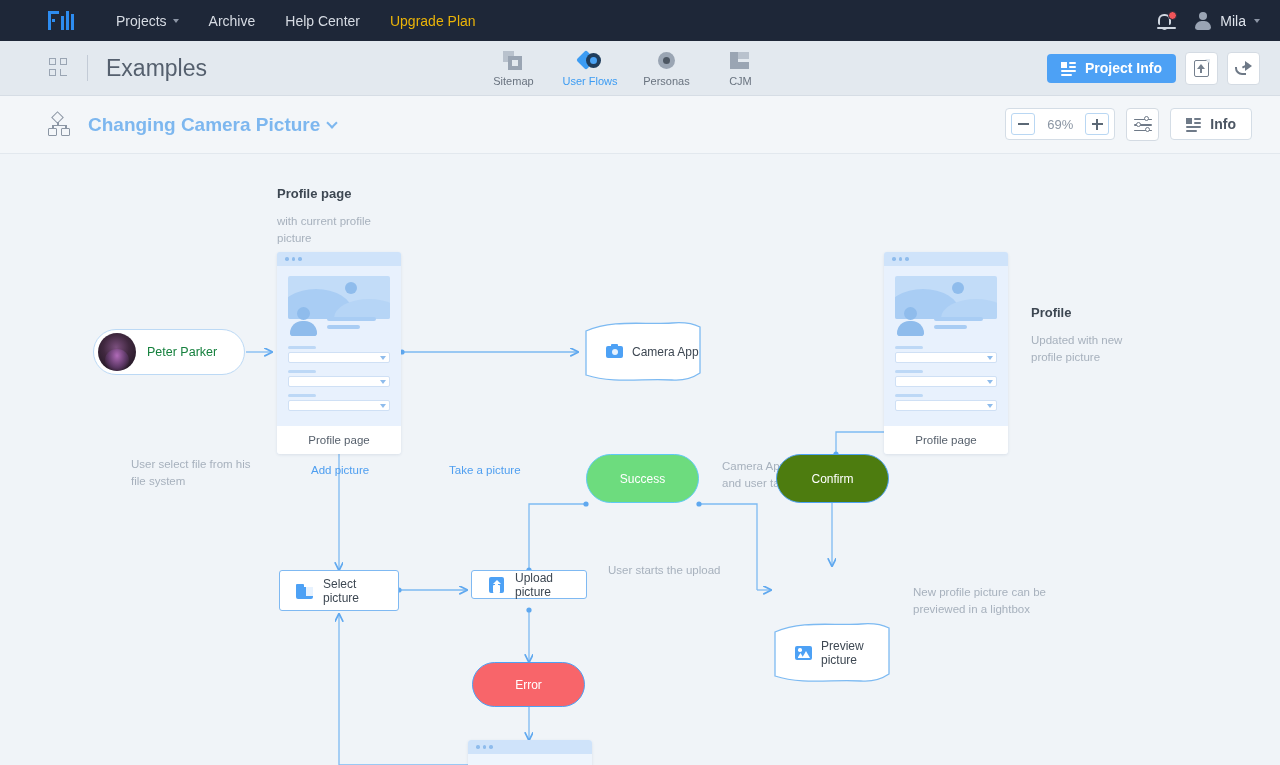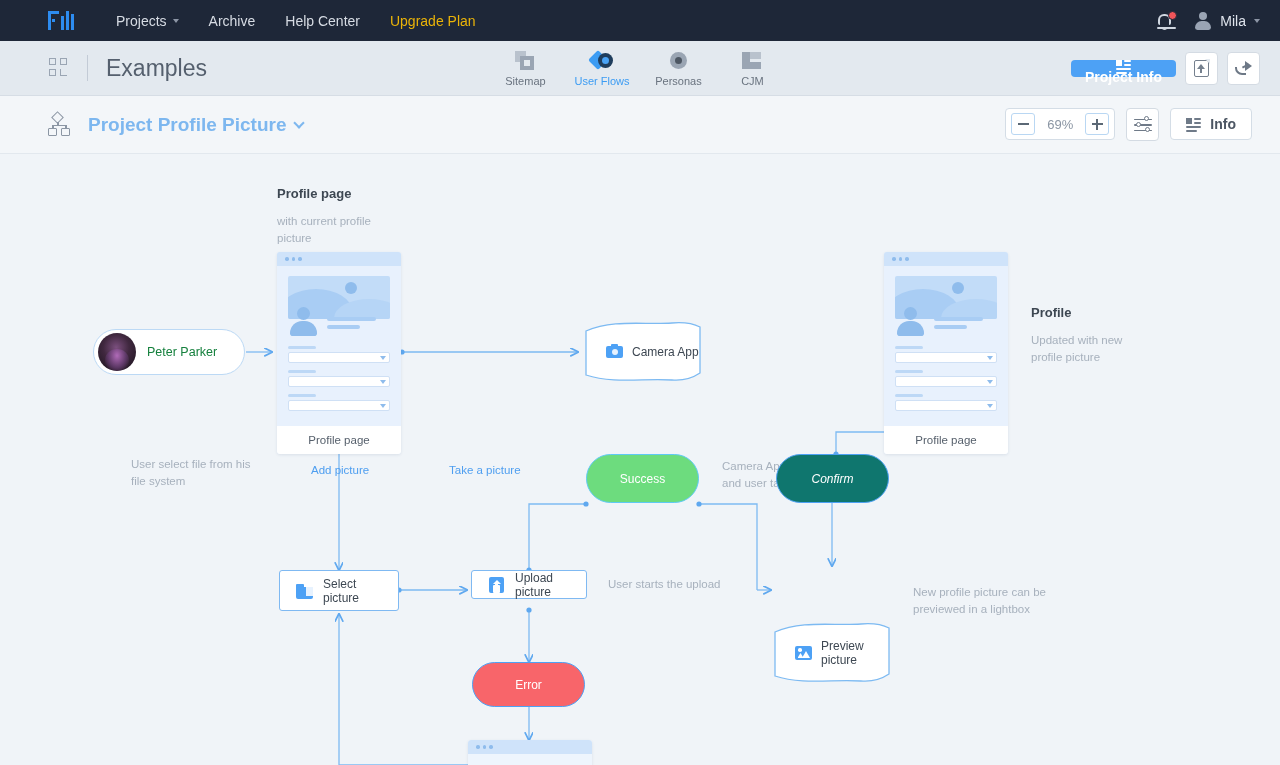--- a/index.html
+++ b/index.html
@@ -75,25 +75,24 @@
   
   .ic-personas .p1 { position:absolute; left:4px; top:2px; width:17px; height:17px; border-radius:50%; background:#9aa5b3;}
   .ic-personas .p2 { position:absolute; left:9px; top:7px; width:7px; height:7px; border-radius:50%; background:#4d5763;}
   
   .ic-cjm .j1 { position:absolute; left:2px; top:2px; width:8px; height:17px; background:#9aa5b3;}
   .ic-cjm .j2 { position:absolute; left:10px; top:2px; width:11px; height:7px; background:#b9c2cd;}
   .ic-cjm .j3 { position:absolute; left:10px; top:12px; width:11px; height:7px; background:#9aa5b3;}
 
   .toolbar-right { display: flex; align-items: center; gap: 9px; }
   .btn-primary {
-    background: #4da1f5; color: #fff; border-radius: 4px; height: 17px;
+    background: #4da1f5; color: #fff; border-radius: 4px; height: 29px;
     display: flex; align-items: center; gap: 9px; padding: 0 14px;
     font-size: 14px; font-weight: bold; cursor: pointer; border: none;
     font-family: "Liberation Sans", sans-serif;
-    flex-direction: column;
   }
   .listicon { width: 15px; height: 12px; position: relative; }
   .listicon .blk { position:absolute; left:0; top:0; width:6px; height:6px; background:currentColor;}
   .listicon .ln { position:absolute; background: currentColor; height:2px; border-radius:1px;}
   .listicon .l1 { left:8px; top:0; width:7px;}
   .listicon .l2 { left:0; top:8px; width:15px;}
   .listicon .l3 { left:8px; top:4px; width:7px;}
   .listicon .l4 { left:0; top:12px; width:11px;}
   .icon-btn {
     width: 33px; height: 33px; background: #fff; border: 1px solid #d4dbe3;
@@ -237,21 +236,21 @@
   .img .i2 { position:absolute; left:2.5px; top:8px; width:6px;height:5px;background:#fff; clip-path: polygon(0 100%, 50% 0, 100% 100%);}
   .img .i3 { position:absolute; left:7px; top:6px; width:8px;height:7px;background:#fff; clip-path: polygon(0 100%, 50% 0, 100% 100%);}
   .img .i4 { position:absolute; left:3px; top:3px; width:3.5px;height:3.5px;border-radius:50%;background:#fff;}
 
   
   .pill {
     border-radius: 26px; display: flex; align-items: center; justify-content: center;
     color: #fff; font-size: 12px; border: 1.4px solid;
   }
   .pill.success { background: #6ddc7e; border-color: #5ec9f5; }
-  .pill.confirm { background: #0f766e; border-color: #4da1f5; font-style: italic; }
+  .pill.confirm { background: #4d7c0f; border-color: #4da1f5; }
   .pill.error   { background: #f8656a; border-color: #4da1f5; }
 
   .sec-title { font-size: 13px; font-weight: bold; color: #3d4752; }
 </style>
 </head>
 <body>
 
 <div class="topnav">
   <div class="logo">
     <div class="lf">
@@ -370,21 +369,21 @@
   <span class="tree-icon">
     <i class="dia"></i>
       <i class="vln"></i>
       <i class="hln"></i>
       <i class="v2"></i>
       <i class="v3"></i>
     <i class="bx bx1"></i>
       <i class="bx bx2"></i>
   </span>
   <div class="flow-title">
-    <span>Project Profile Picture</span><span class="chev"></span>
+    <span>Changing Camera Picture</span><span class="chev"></span>
   </div>
   <div class="flow-right">
     <div class="zoomctl">
       <div class="zbtn">
           <span class="h"></span>
         </div>
       <div class="zlevel">69%</div>
       <div class="zbtn">
           <span class="h"></span>
           <span class="v"></span>
@@ -614,21 +613,21 @@
   <div class="node boxnode" style="left:471px; top:416px; width:116px; height:29px;">
     <span class="sq-icon upl">
         <i class="u1"></i>
         <i class="u2"></i>
         <i class="u3"></i>
         <i class="u4"></i>
       </span>
     <span>Upload picture</span>
   </div>
 
-  <div class="note" style="left:608px; top:422px; width:150px;">User starts the upload</div>
+  <div class="note" style="left:608px; top:408px; width:150px;">User starts the upload</div>
 
   <div class="node wavy" style="left:773px; top:406px; width:118px; height:62px;">
     <svg viewBox="0 0 118 62" preserveAspectRatio="none">
       <path d="M2,10 C30,-2 60,4 88,2 C100,1 110,3 116,6 L116,52 C110,56 100,60 88,59 C60,57 30,63 2,54 Z" fill="#ffffff" stroke="#7dbaf2" stroke-width="1.3"></path>
     </svg>
     <div class="wtxt">
       <span class="sq-icon img">
           <i class="i1"></i>
           <i class="i2"></i>
           <i class="i3"></i>

